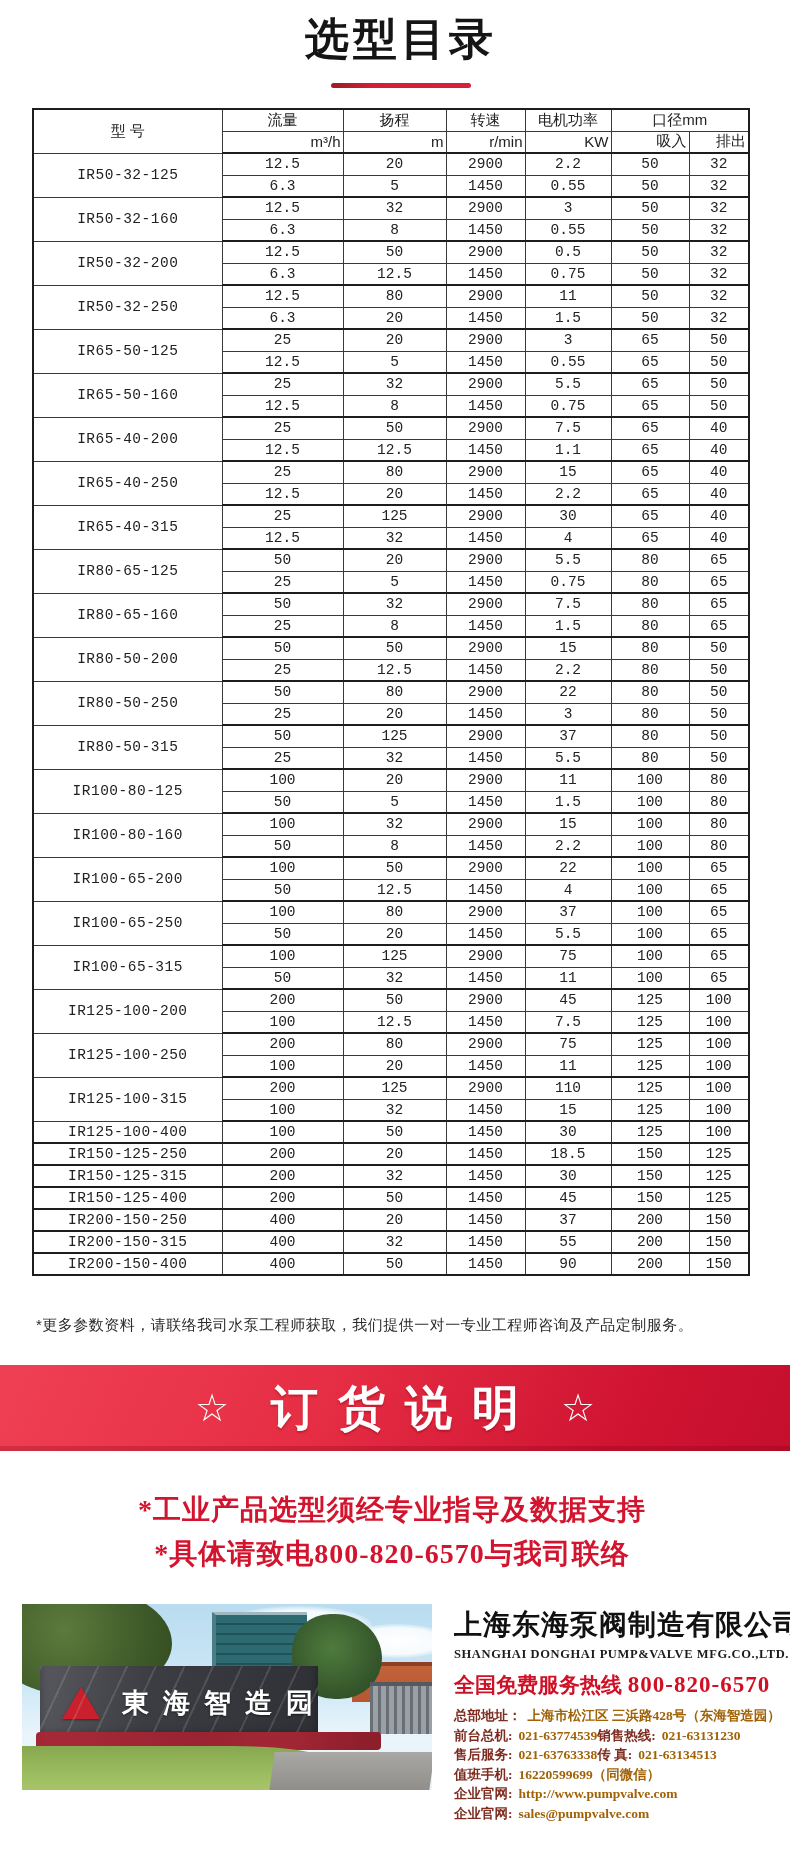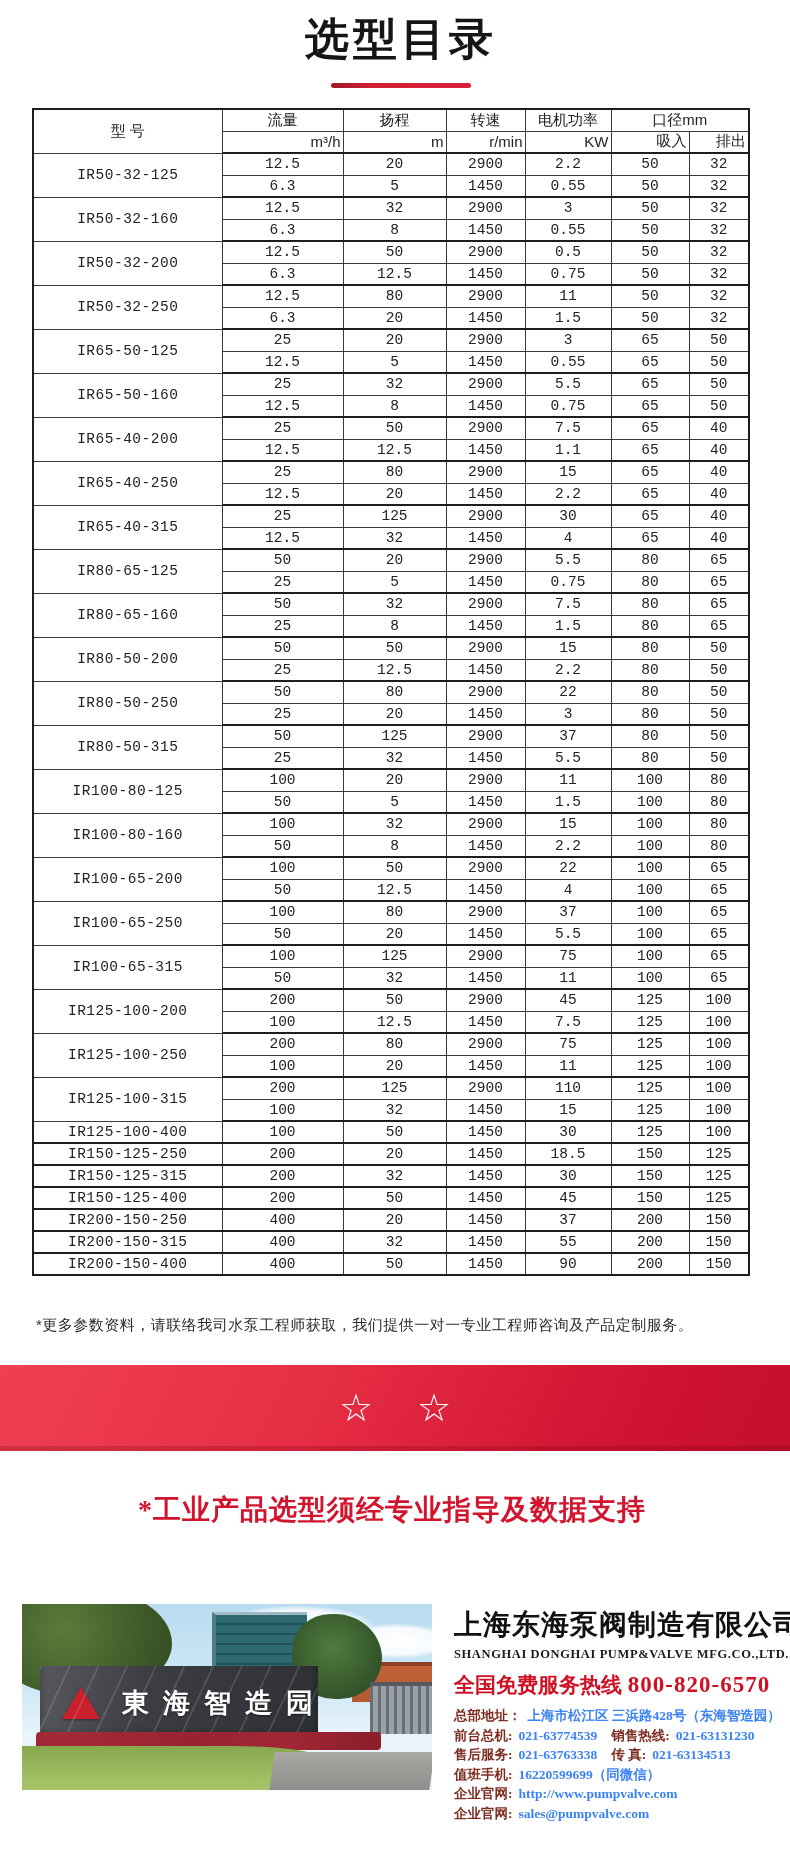--- a/index.html
+++ b/index.html
@@ -122,21 +122,21 @@
   .company-name { font-size:28px; font-weight:bold; color:#111111; letter-spacing:1px; white-space:nowrap; }
   .company-name-en {
     font-family:"Liberation Serif","DejaVu Serif",serif;
     font-size:12.5px; font-weight:bold; color:#1c1c1c; letter-spacing:0.6px; margin-top:3px; white-space:nowrap;
   }
   .hotline { margin-top:9px; font-size:21px; font-weight:bold; color:#cf1025; white-space:nowrap; }
   .hotline .num { font-family:"Liberation Serif","DejaVu Serif",serif; font-size:23px; letter-spacing:1px; }
   .contacts { margin-top:7px; font-family:"Liberation Serif","DejaVu Serif",serif; }
   .contact-line { font-size:13.5px; font-weight:bold; line-height:19.5px; white-space:nowrap; }
   .contact-line .lbl { color:#7d2c20; margin-right:6px; }
-  .contact-line .val { color:#3b82f6; margin-right:14px; }
+  .contact-line .val { color:#a16207; }
 </style>
 </head>
 <body>
 
 <div class="title-wrap">
   <div class="page-title">选型目录</div>
   <div class="title-underline"></div>
 </div>
 
 <div class="table-wrap">
@@ -607,25 +607,27 @@
           <td>150</td>
         </tr>
       </tbody>
   </table>
 </div>
 
 <div class="footnote">*更多参数资料，请联络我司水泵工程师获取，我们提供一对一专业工程师咨询及产品定制服务。</div>
 
 <div class="order-banner">
   <span class="star">☆</span>
+  <span class="banner-title">订货说明</span>
   <span class="star">☆</span>
 </div>
 
 <div class="slogans">
   <div class="slogan">*工业产品选型须经专业指导及数据支持</div>
+  <div class="slogan">*具体请致电800-820-6570与我司联络</div>
 </div>
 
 <div class="bottom">
   <div class="photo">
     <div class="cloud c1"></div>
     <div class="cloud c2"></div>
     <div class="glass-building"></div>
     <div class="far-building"></div>
     <div class="tree left"></div>
     <div class="tree right"></div>

